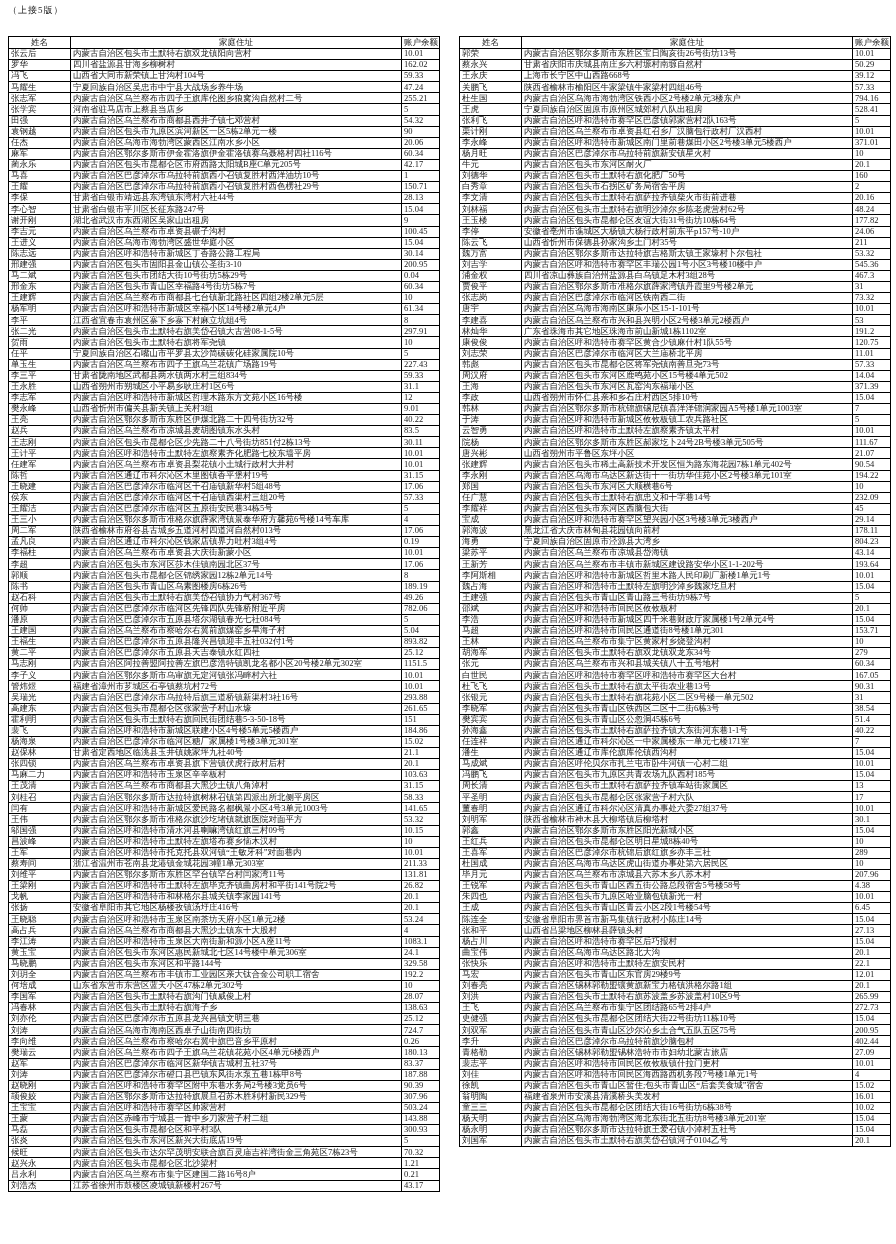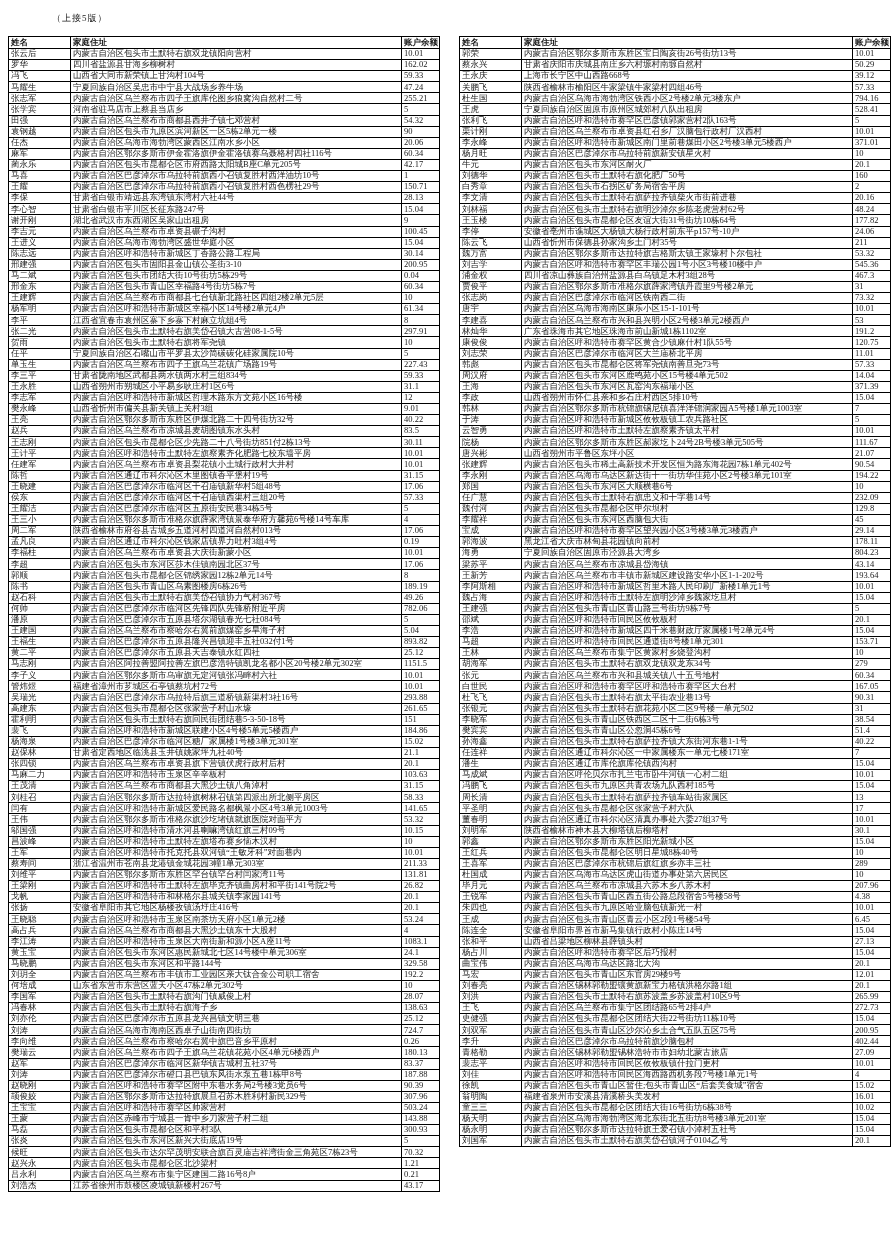--- a/index.html
+++ b/index.html
@@ -11,21 +11,21 @@
     color:#1a1a1a;
     overflow:hidden;
   }
   .corner-note{
     position:absolute;
     font-size:9px;
     letter-spacing:1px;
     color:#222;
     white-space:nowrap;
   }
-  .note-top{left:8px;top:12px;margin-left:44px;}
+  .note-top{left:8px;top:4px;}
   .note-bottom{right:10px;top:1248px;}
   table.roster{
     position:absolute;
     border-collapse:collapse;
     table-layout:fixed;
     background:#fff;
   }
   #left-table{left:8px;top:36px;width:431px;}
   #right-table{left:459px;top:36px;width:431px;}
   table.roster th, table.roster td{
@@ -34,21 +34,22 @@
     line-height:9.6px;
     padding:0 2px;
     height:10.1px;
     white-space:nowrap;
     overflow:hidden;
     font-weight:normal;
     text-align:left;
     vertical-align:middle;
   }
   table.roster th{
-    font-weight:bold;
+    font-weight:normal;
+    text-align:center;
     height:11px;
   }
   col.c-name{width:62px;}
   col.c-addr{width:331px;}
   col.c-bal{width:38px;}
 </style>
 </head>
 <body>
 
 <div class="page">
@@ -800,25 +801,20 @@
           <td>郑国</td>
           <td>内蒙古自治区包头市东河区大顺横巷6号</td>
           <td>10</td>
         </tr>
         <tr>
           <td>任广慧</td>
           <td>内蒙古自治区包头市土默特右旗忠义和十字巷14号</td>
           <td>232.09</td>
         </tr>
         <tr>
-          <td>魏付河</td>
-          <td>内蒙古自治区包头市昆都仑区甲尔坝村</td>
-          <td>129.8</td>
-        </tr>
-        <tr>
           <td>李耀祥</td>
           <td>内蒙古自治区包头市东河区西脑包大街</td>
           <td>45</td>
         </tr>
         <tr>
           <td>宝成</td>
           <td>内蒙古自治区呼和浩特市赛罕区望兴园小区3号楼3单元3楼西户</td>
           <td>29.14</td>
         </tr>
         <tr>
@@ -1008,20 +1004,25 @@
         </tr>
         <tr>
           <td>杨占川</td>
           <td>内蒙古自治区呼和浩特市赛罕区后巧报村</td>
           <td>15.04</td>
         </tr>
         <tr>
           <td>曲宝伟</td>
           <td>内蒙古自治区乌海市乌达区路北大沟</td>
           <td>20.1</td>
+        </tr>
+        <tr>
+          <td>张快乐</td>
+          <td>内蒙古自治区呼和浩特市土默特左旗安民村</td>
+          <td>22.1</td>
         </tr>
         <tr>
           <td>马宏</td>
           <td>内蒙古自治区包头市青山区东官房29楼9号</td>
           <td>12.01</td>
         </tr>
         <tr>
           <td>刘春亮</td>
           <td>内蒙古自治区锡林郭勒盟镶黄旗新宝力格镇洪格尔路1组</td>
           <td>20.1</td>

